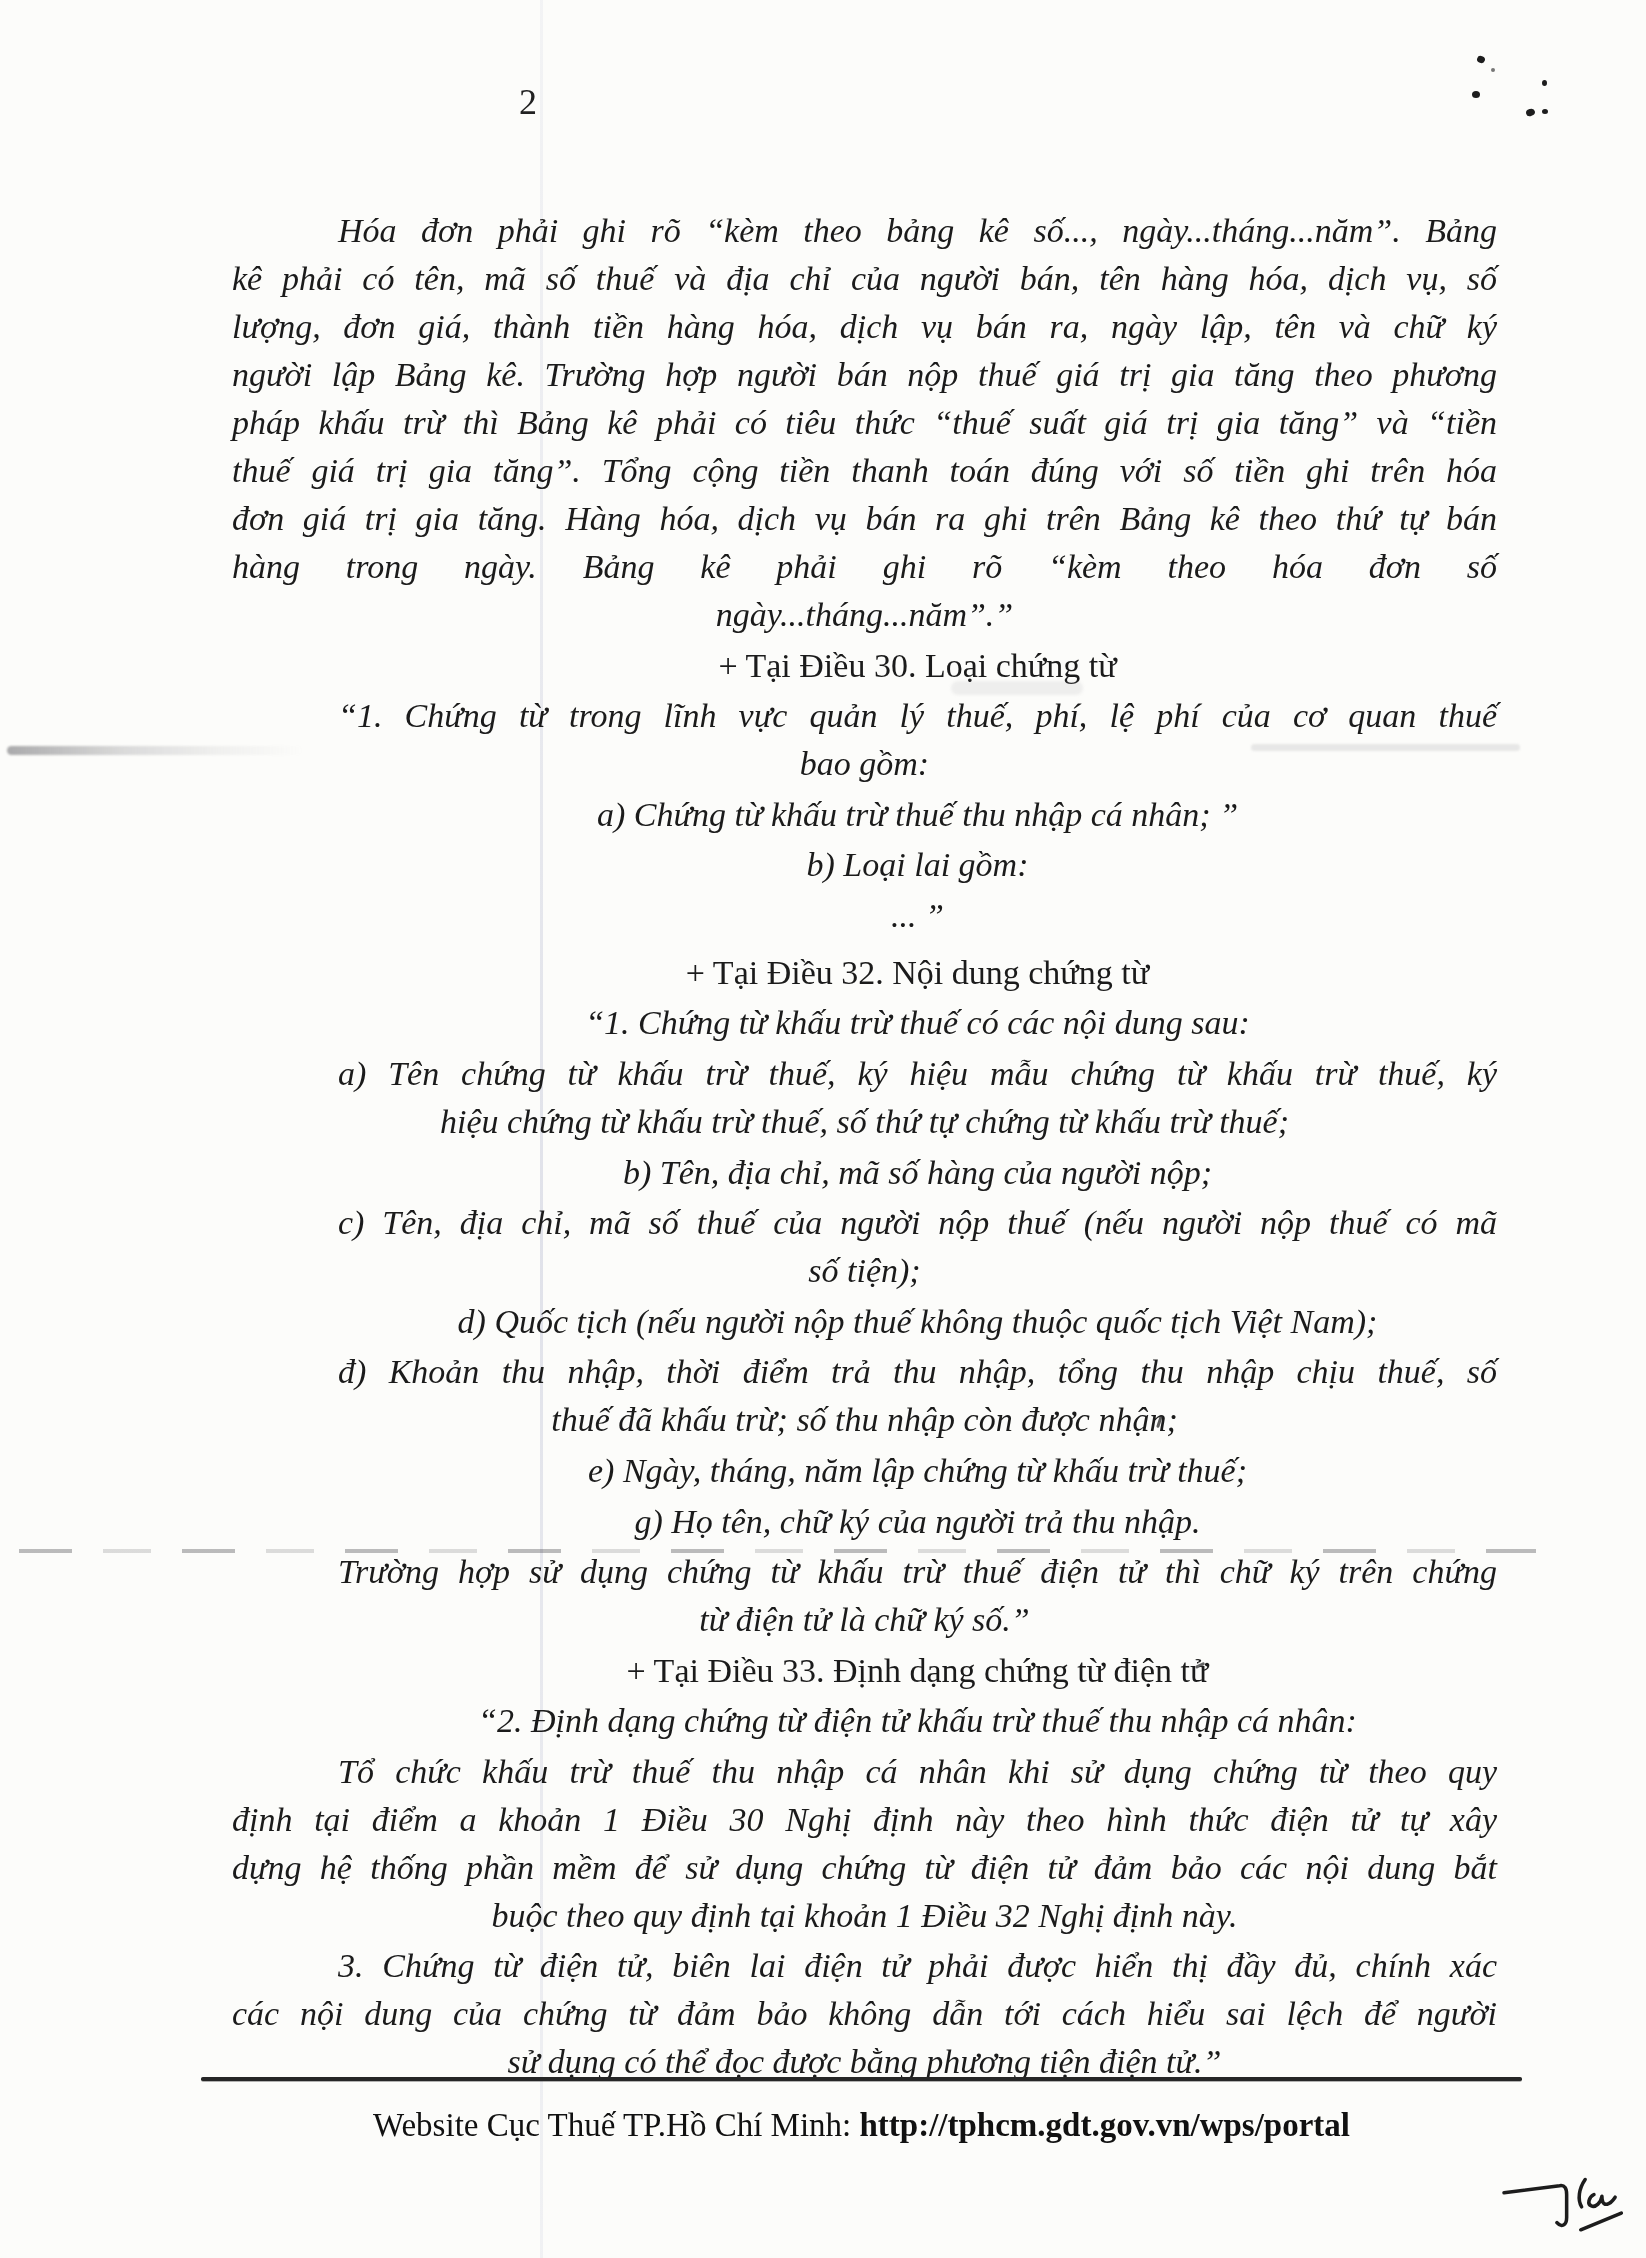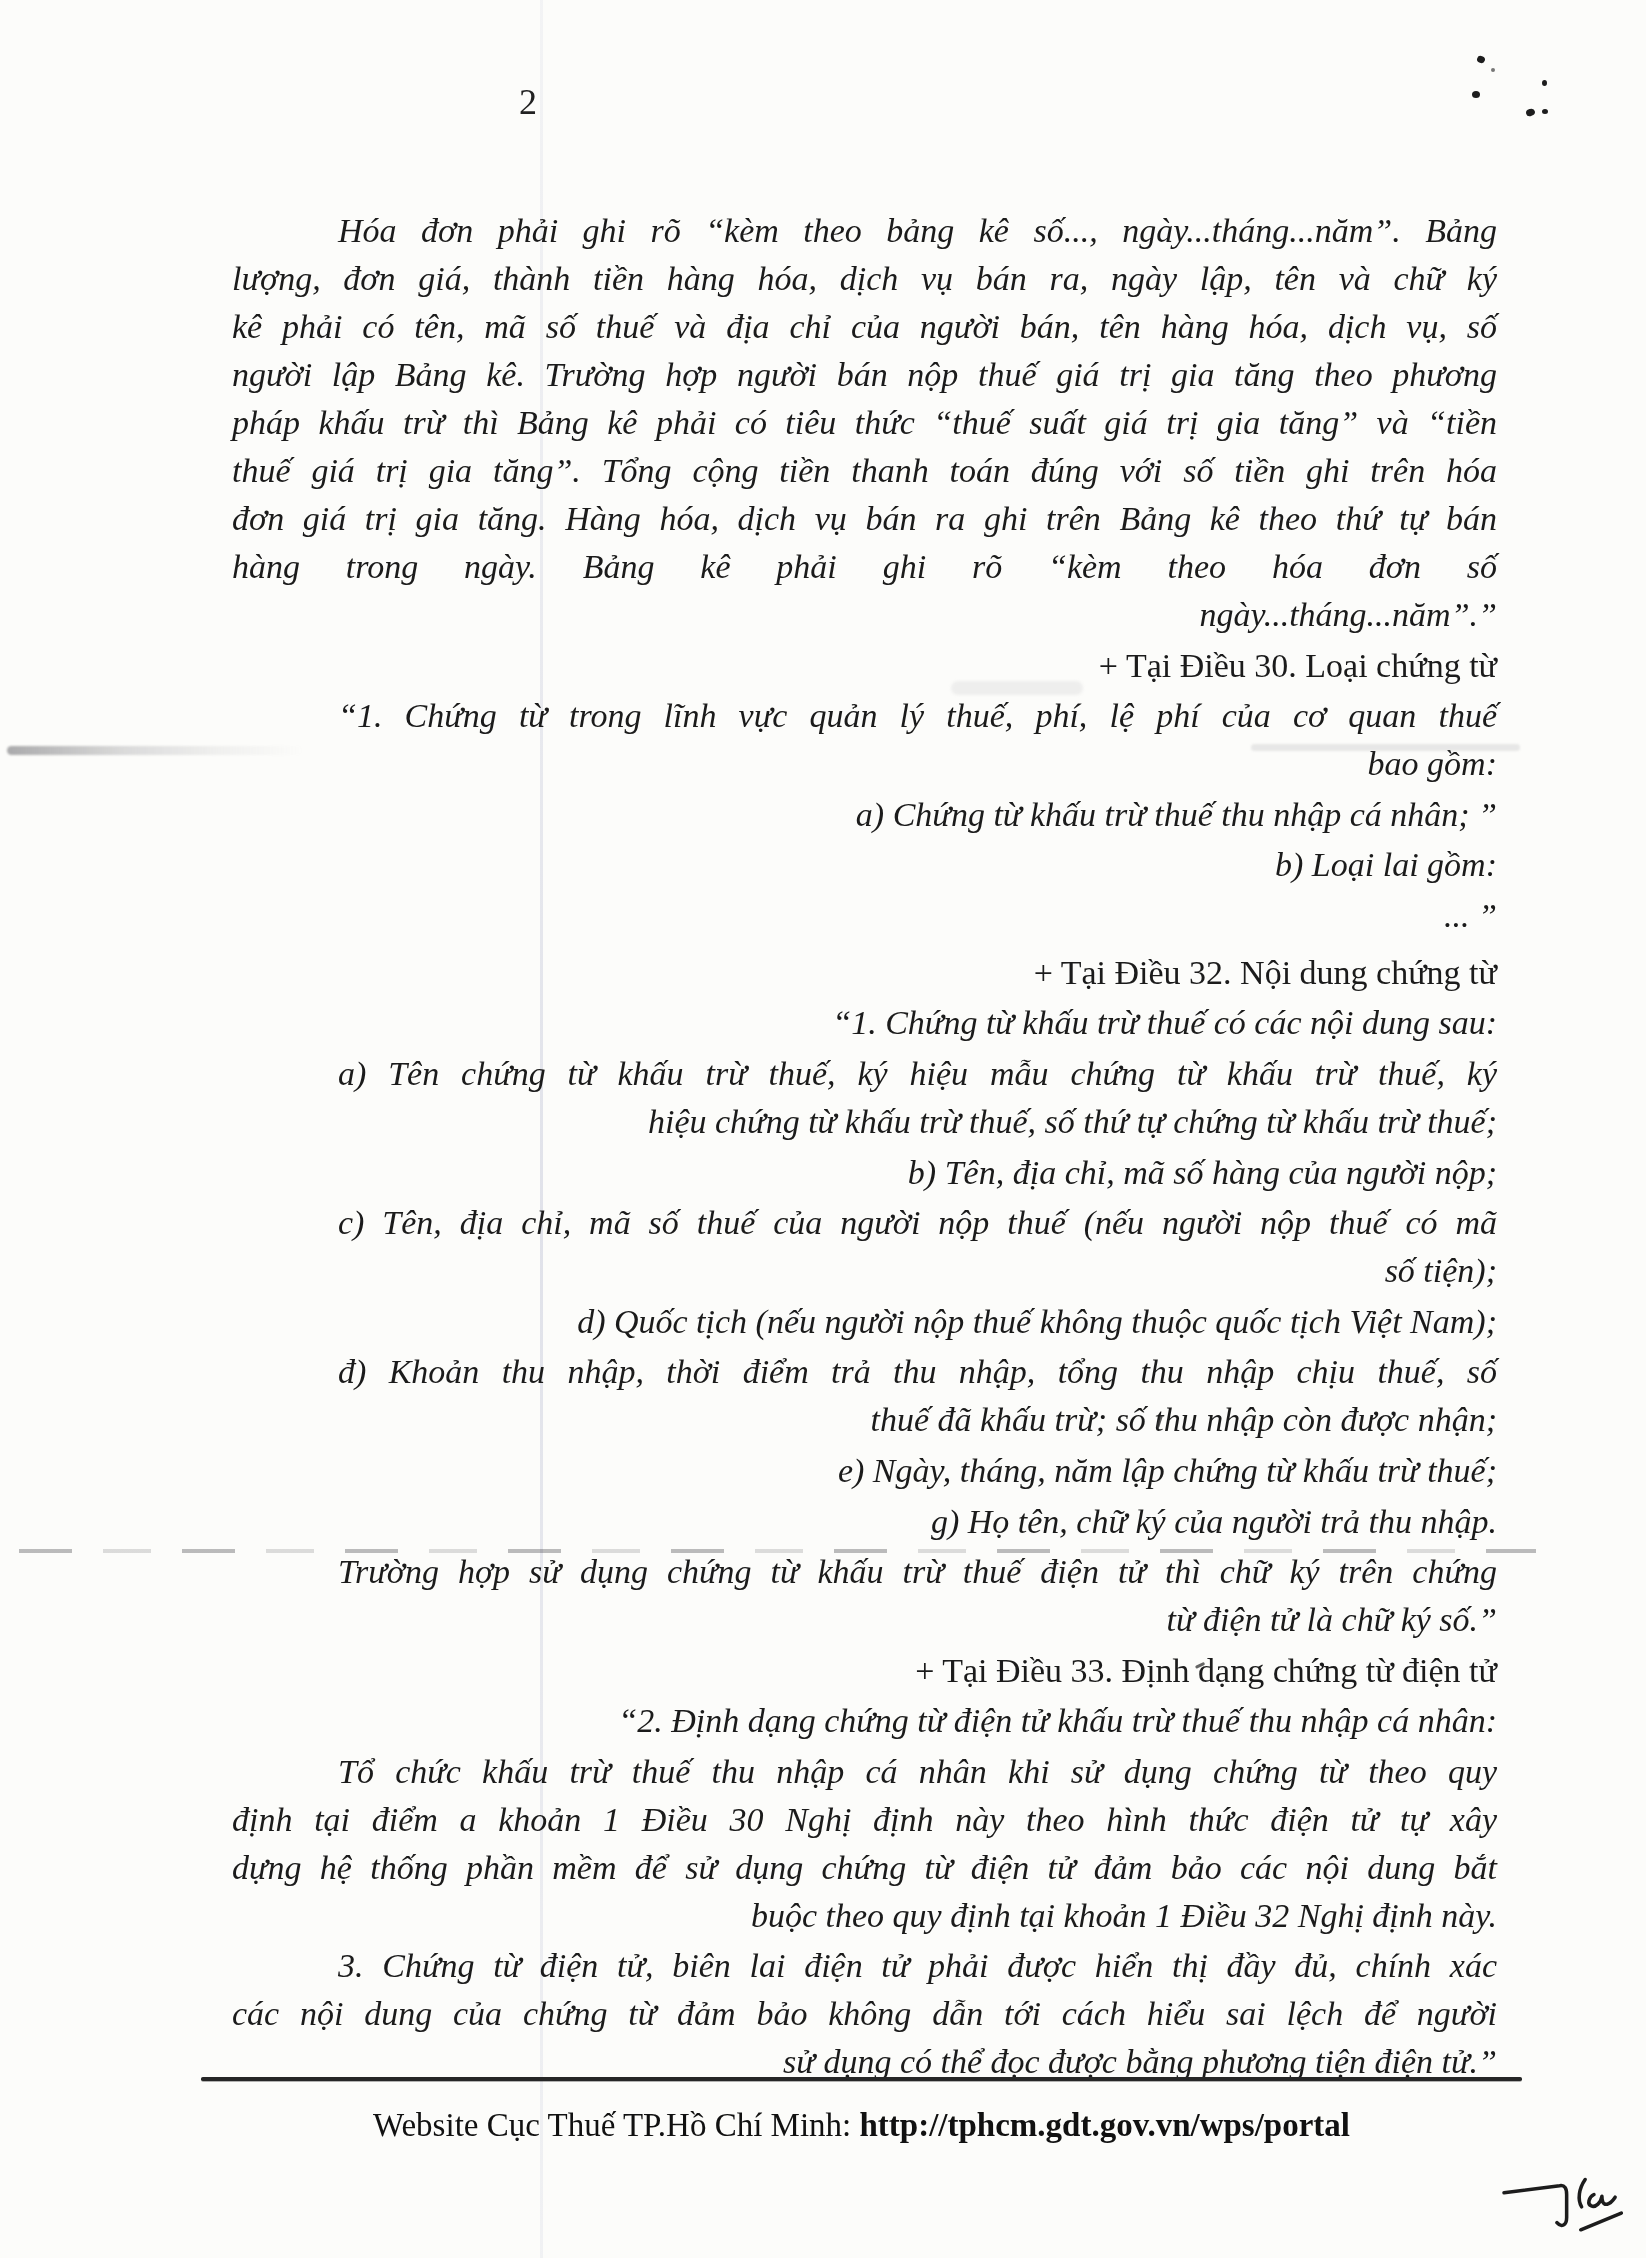--- a/index.html
+++ b/index.html
@@ -21,21 +21,21 @@
     position:absolute;left:519px;top:81px;
     font-size:36px;color:#222;
   }
   .content{
     position:absolute;left:232px;top:164px;width:1265px;
     font-size:34px;line-height:48px;margin-top:43px;
   }
   .para{margin:0 0 2.6px 0;font-style:italic;}
   .para.up{font-style:normal;}
   .para.gap{margin-top:8.8px;}
-  .line{display:block;text-align:right;}
+  .line{display:block;text-align:center;}
   .line.j{text-align:justify;text-align-last:justify;}
   .ind{padding-left:106px;}
   
   .footer-rule{
     position:absolute;left:201px;top:2077px;width:1321px;height:3.5px;
     background:#262626;border-radius:1.8px;
     box-shadow:0 0.9px 0 rgba(40,40,40,.35);
   }
   .footer-text{
     position:absolute;left:201px;top:2087px;width:1321px;
@@ -87,22 +87,22 @@
   <i class="speck sp2"></i>
   <i class="speck sp3"></i>
   <i class="speck sp4"></i>
   <i class="speck sp5"></i>
   <i class="speck sp6"></i>
 
   <main class="content">
 
     <p class="para it">
       <span class="line j ind">Hóa đơn phải ghi rõ “kèm theo bảng kê số..., ngày...tháng...năm”. Bảng</span>
+      <span class="line j">kê phải có tên, mã số thuế và địa chỉ của người bán, tên hàng hóa, dịch vụ, số</span>
       <span class="line j">lượng, đơn giá, thành tiền hàng hóa, dịch vụ bán ra, ngày lập, tên và chữ ký</span>
-      <span class="line j">kê phải có tên, mã số thuế và địa chỉ của người bán, tên hàng hóa, dịch vụ, số</span>
       <span class="line j">người lập Bảng kê. Trường hợp người bán nộp thuế giá trị gia tăng theo phương</span>
       <span class="line j">pháp khấu trừ thì Bảng kê phải có tiêu thức “thuế suất giá trị gia tăng” và “tiền</span>
       <span class="line j">thuế giá trị gia tăng”. Tổng cộng tiền thanh toán đúng với số tiền ghi trên hóa</span>
       <span class="line j">đơn giá trị gia tăng. Hàng hóa, dịch vụ bán ra ghi trên Bảng kê theo thứ tự bán</span>
       <span class="line j">hàng trong ngày. Bảng kê phải ghi rõ “kèm theo hóa đơn số</span>
       <span class="line">ngày...tháng...năm”.”</span>
     </p>
 
     <p class="para up">
       <span class="line ind">+ Tại Điều 30. Loại chứng từ</span>

